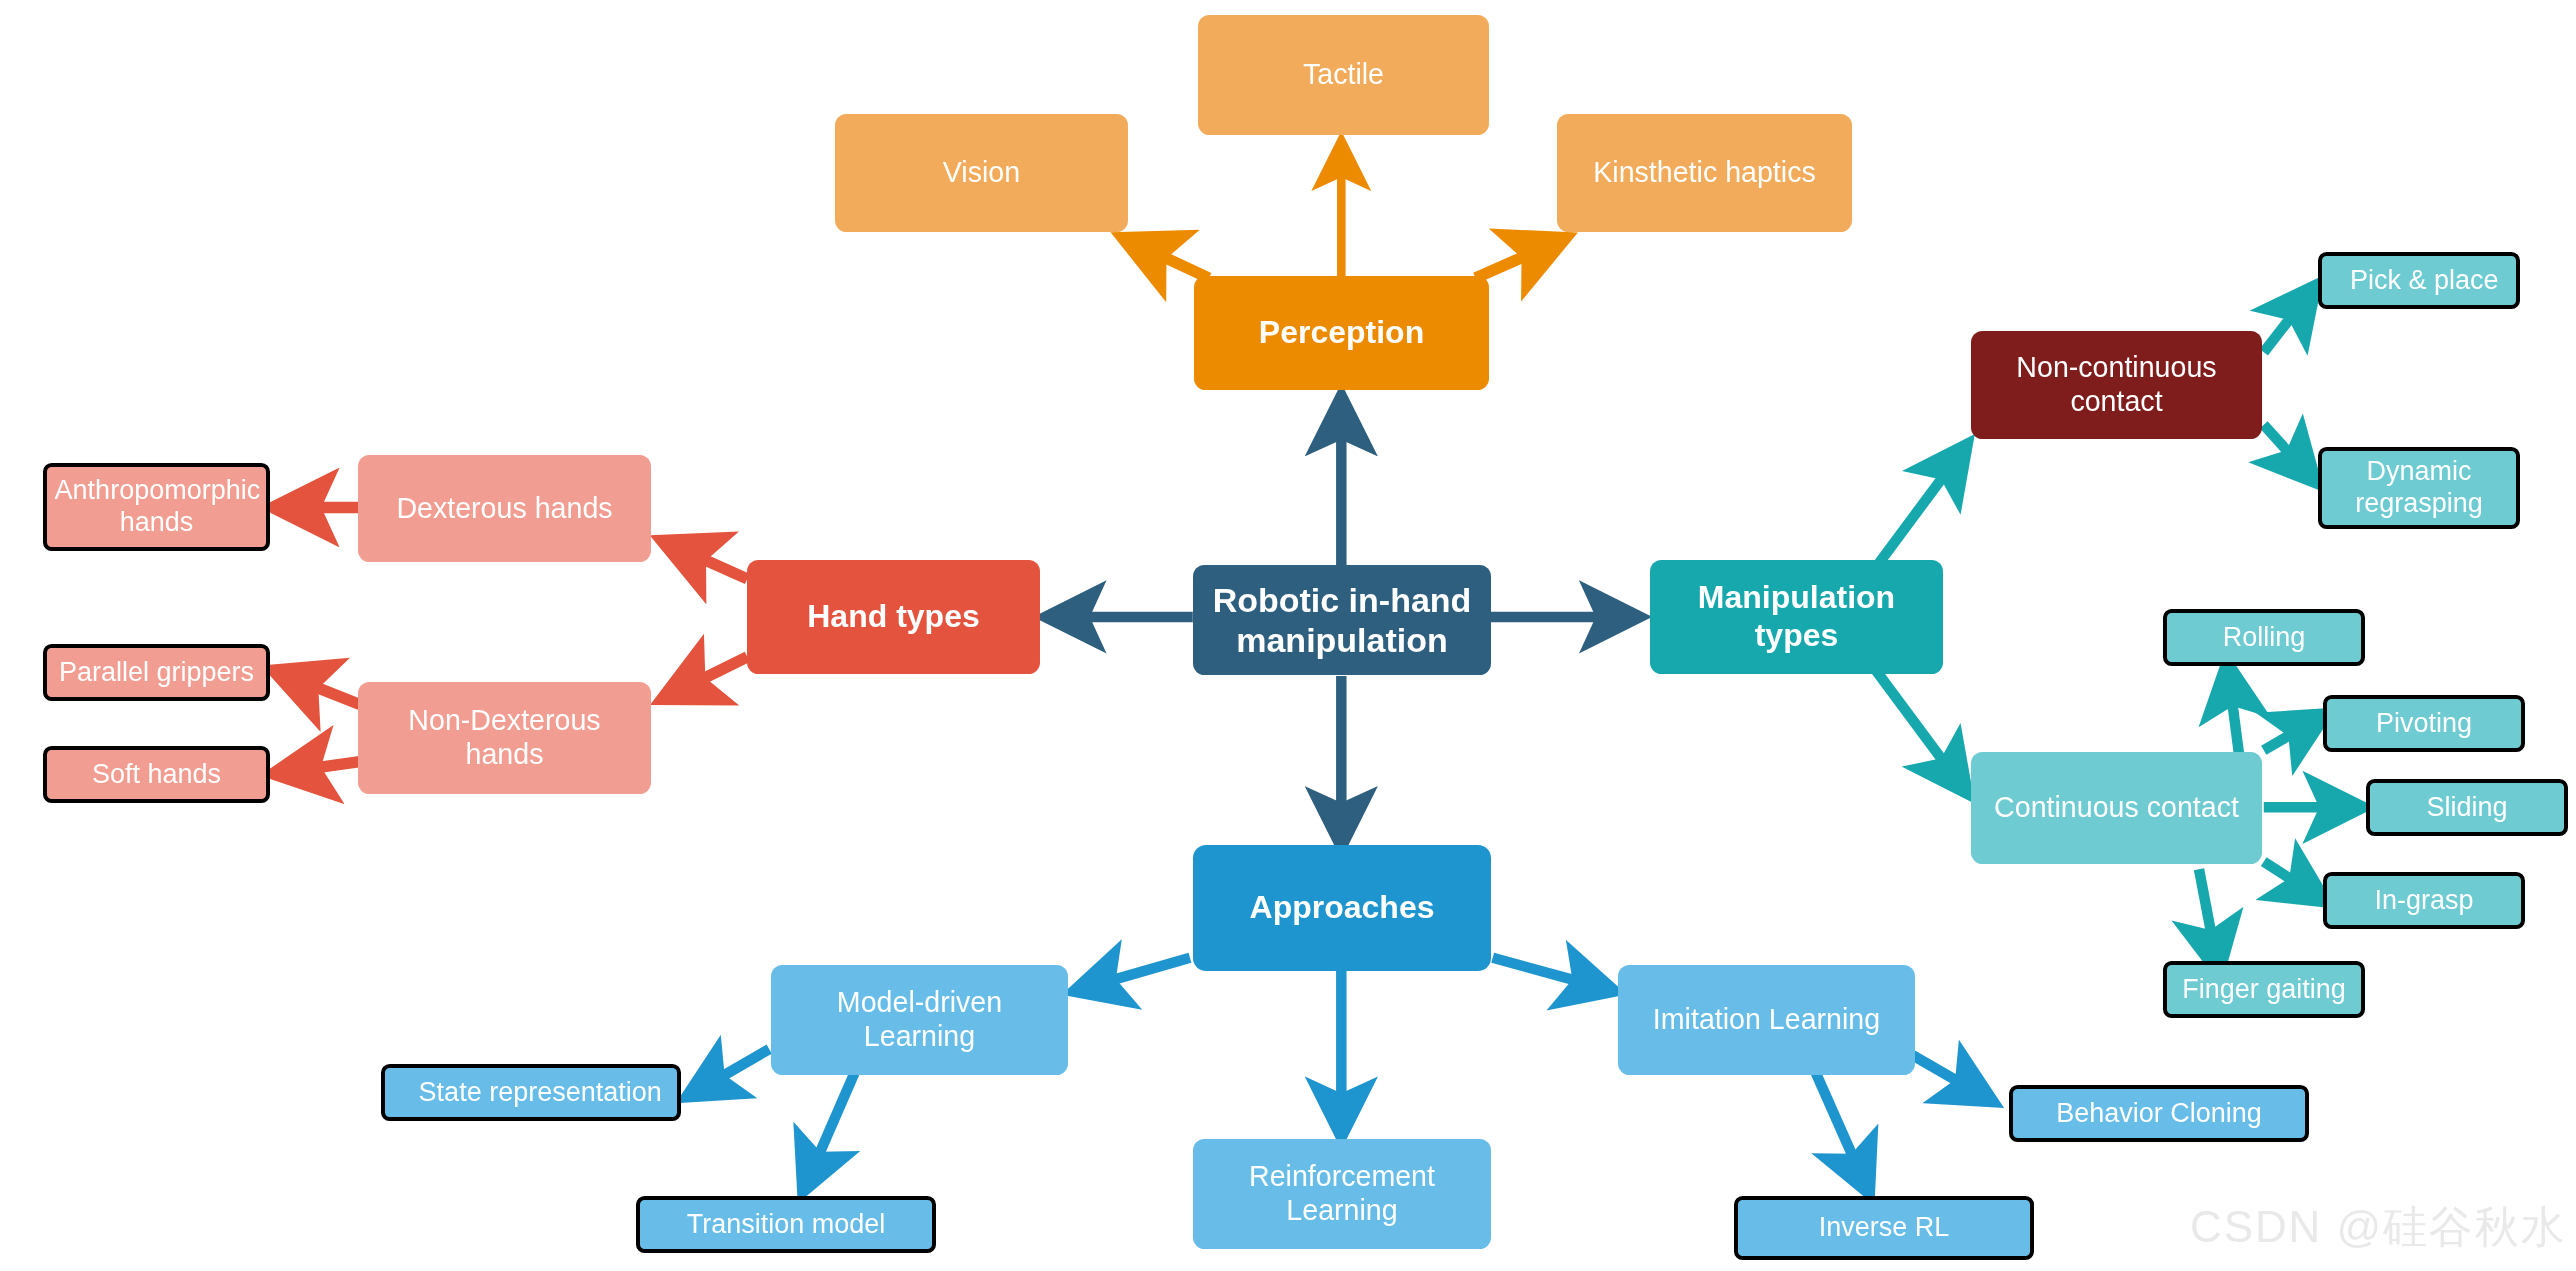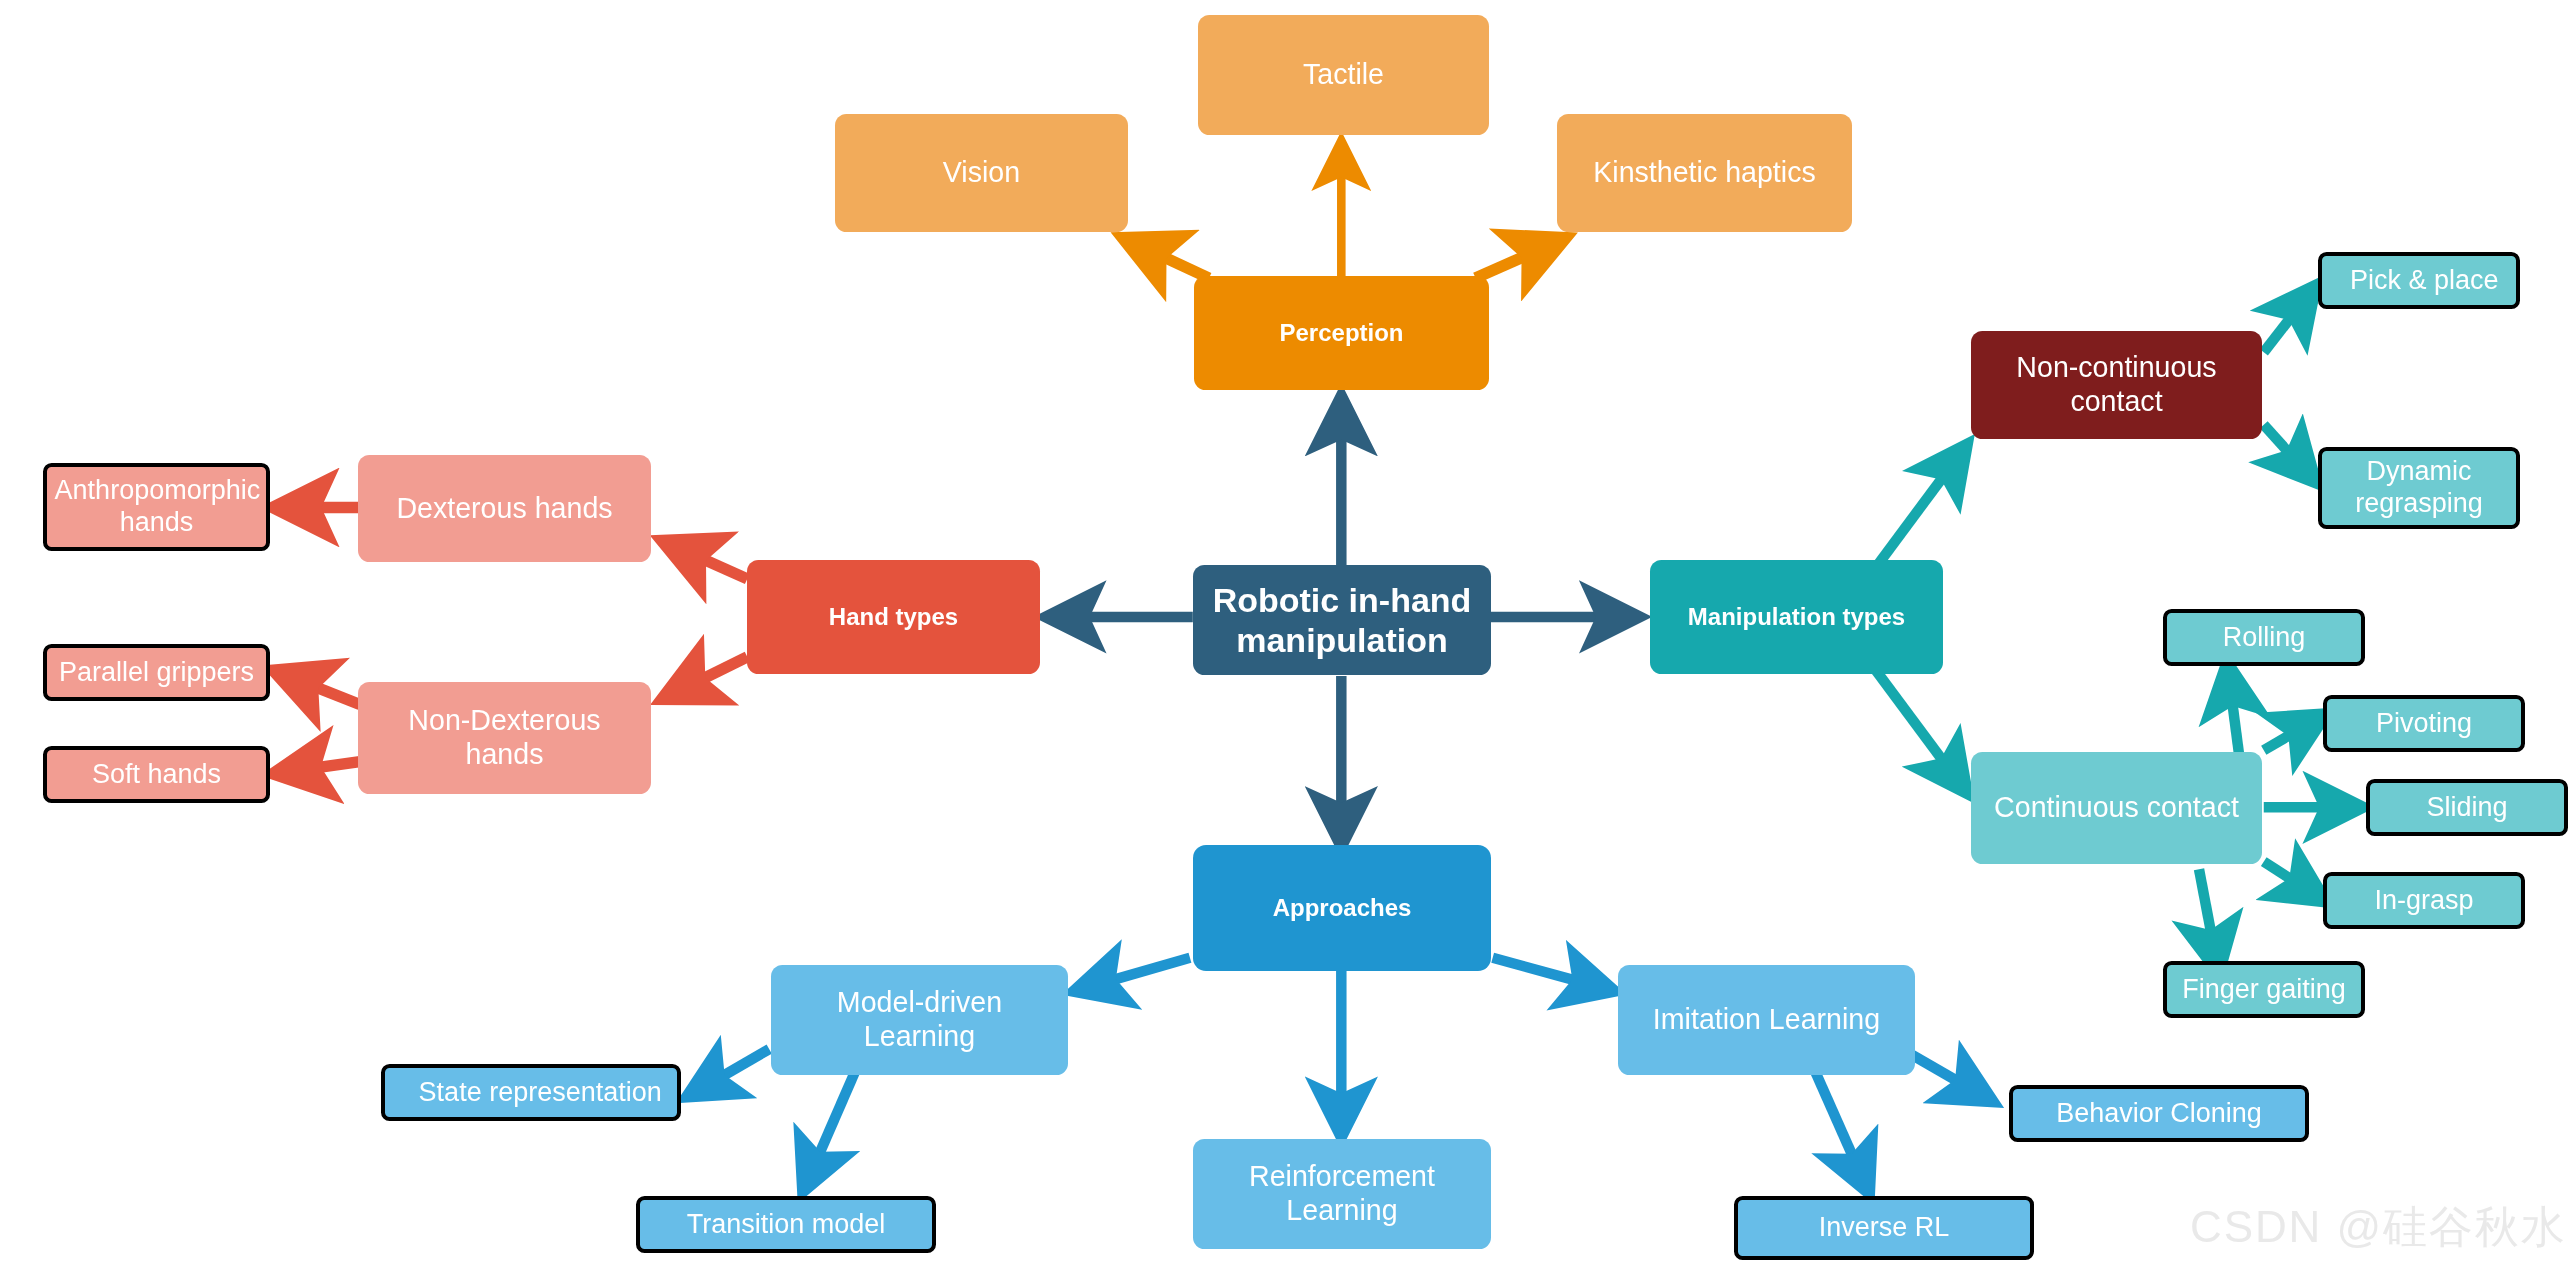--- a/index.html
+++ b/index.html
@@ -5,21 +5,21 @@
   html,body{margin:0;padding:0;background:#ffffff;}
   body{font-family:"Liberation Sans",sans-serif;}
   #stage{position:relative;width:2576px;height:1272px;background:#fff;overflow:hidden;}
   svg.edges{position:absolute;left:0;top:0;width:2576px;height:1272px;pointer-events:none;}
   .node{position:absolute;box-sizing:border-box;display:flex;align-items:center;
         justify-content:center;text-align:center;color:#ffffff;line-height:1.18;
         border-radius:11.4px;padding:3.8px 7.6px;}
   .node span{display:block;width:100%;}
   .leaf{border:4.8px solid #000000;border-radius:8.6px;}
   .fsz-root{font-size:34px;font-weight:bold;}
-  .fsz-l1{font-size:24px;font-weight:bold;}
+  .fsz-l1{font-size:32px;font-weight:bold;}
   .fsz-l2{font-size:28.6px;font-weight:normal;}
   .fsz-l3{font-size:27px;font-weight:normal;}
   .watermark{position:absolute;color:#e9e9e9;font-size:44px;letter-spacing:1.9px;
              white-space:nowrap;}
 </style>
 </head>
 <body>
 
 <div id="stage">
 

